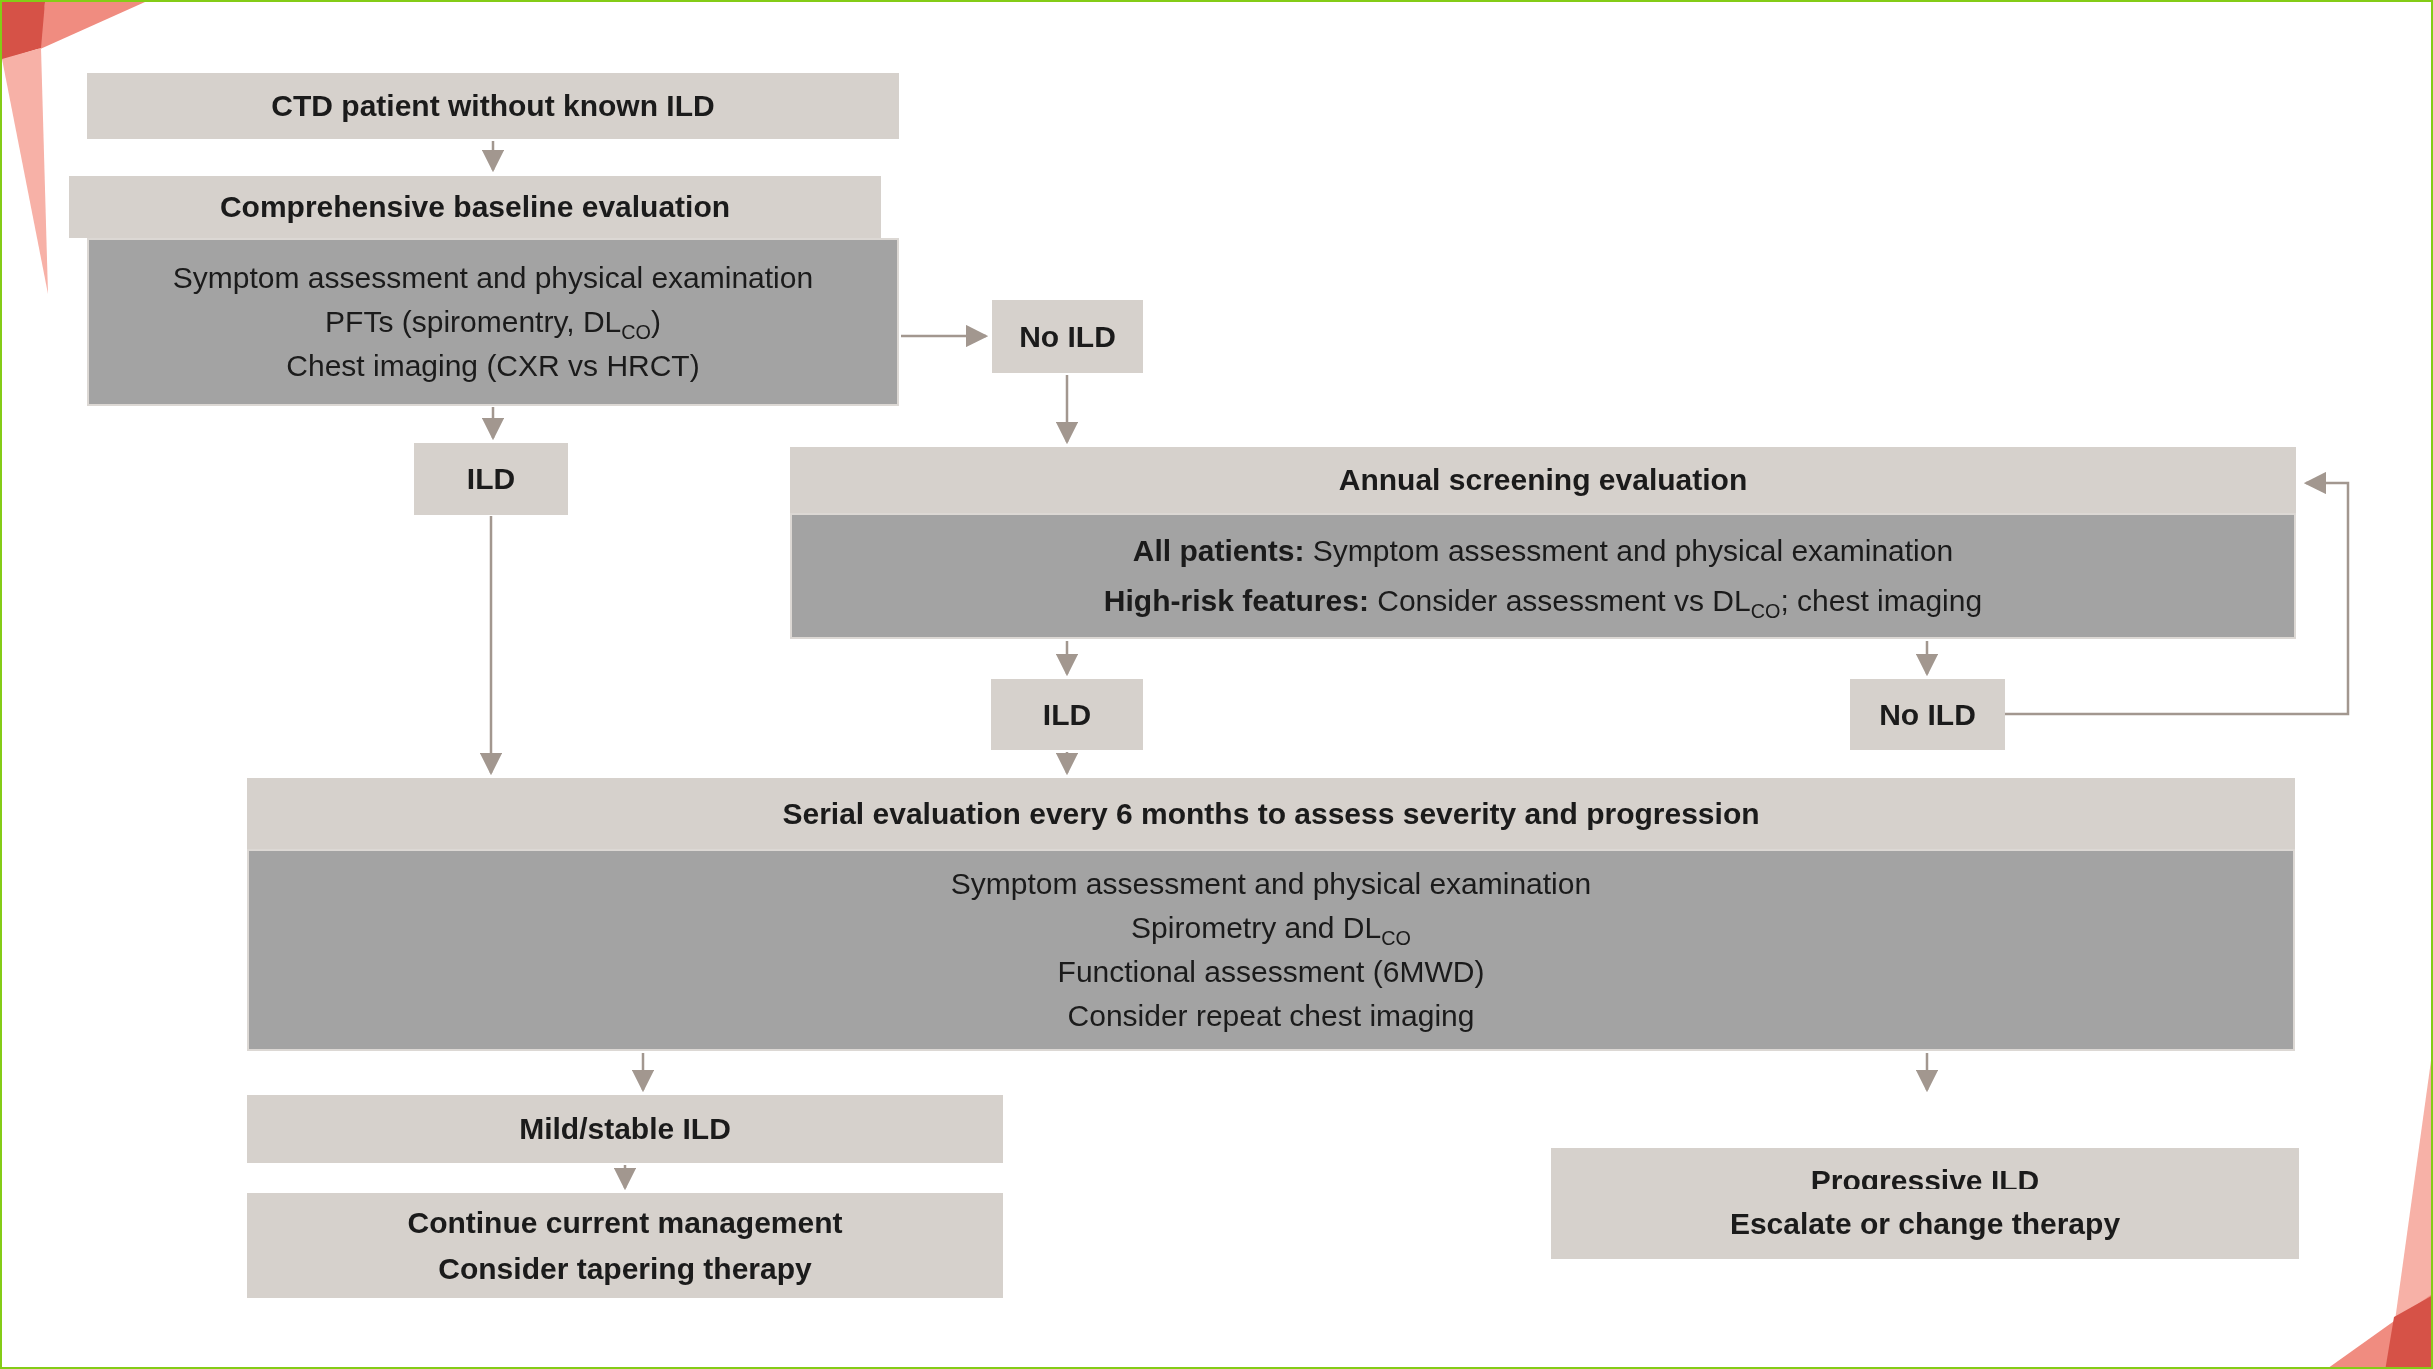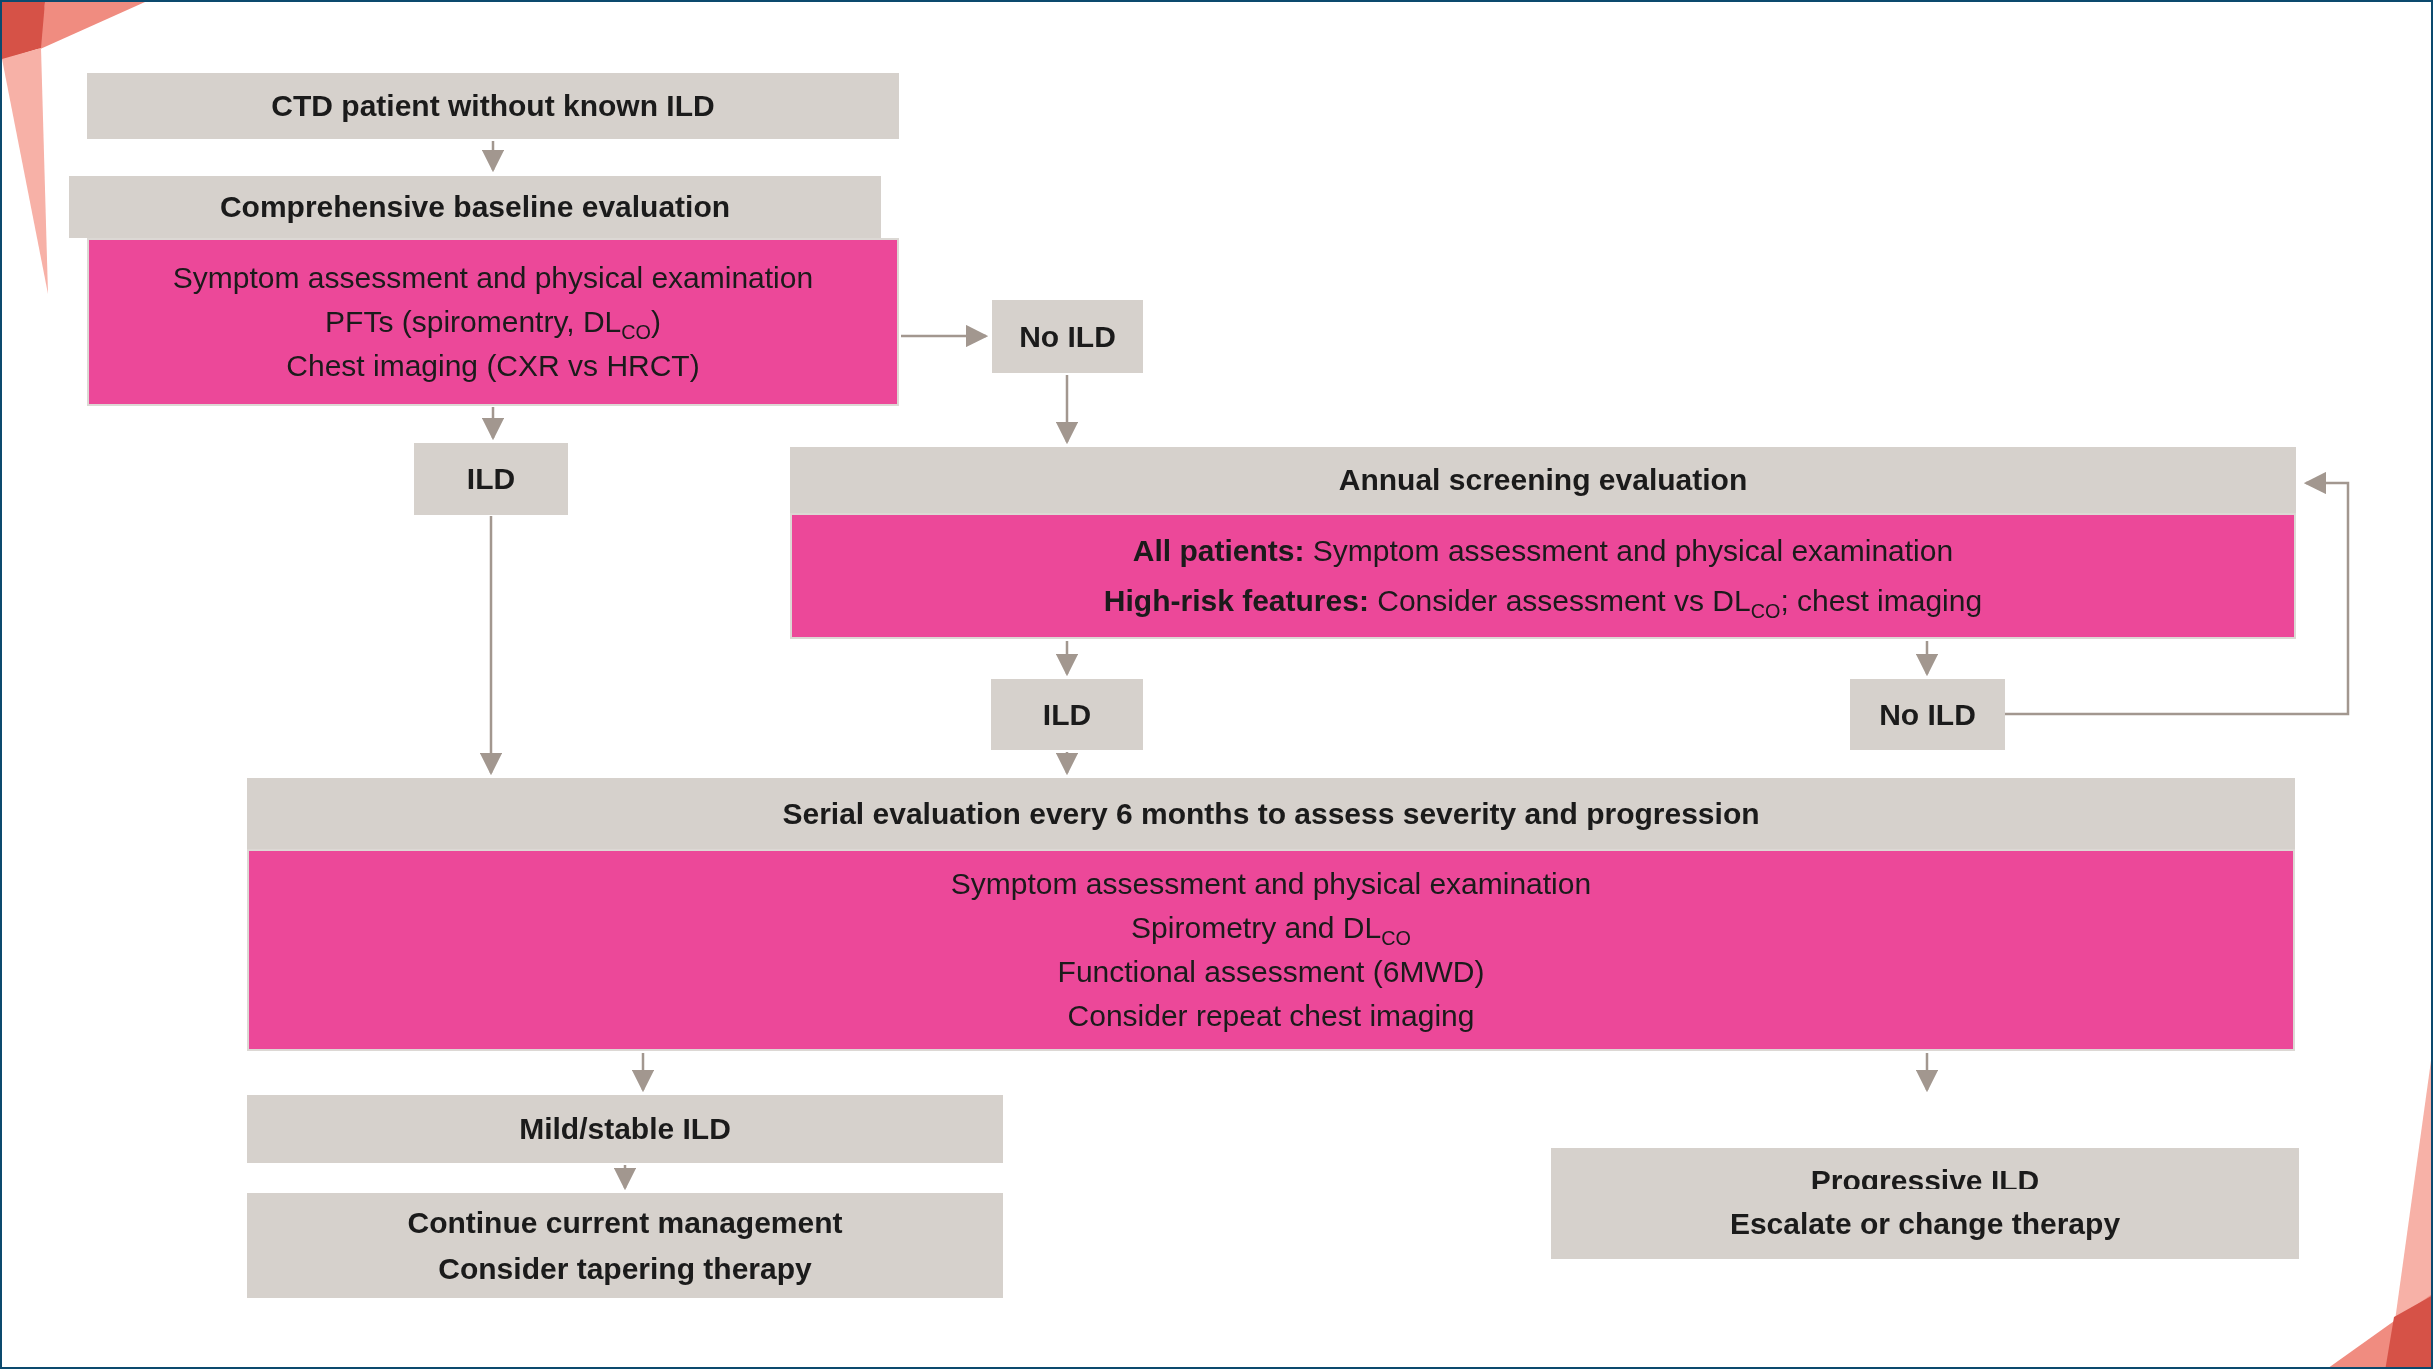--- a/index.html
+++ b/index.html
@@ -1,40 +1,40 @@
 <!DOCTYPE html>
 <html><head>
 <meta charset="utf-8">
 <style>
   html, body { margin: 0; padding: 0; background: #ffffff; }
   .page {
     position: relative;
     width: 2433px;
     height: 1369px;
     background: #ffffff;
-    border: 2px solid #0c4a6e;
+    border: 2px solid #84cc16;
     box-sizing: border-box;
     overflow: hidden;
     font-family: "Liberation Sans", "DejaVu Sans", sans-serif;
     color: #1b1b1b;
   }
   .box {
     position: absolute;
     display: flex;
     flex-direction: column;
     align-items: center;
     justify-content: center;
     text-align: center;
     box-sizing: border-box;
     font-size: 30px;
     line-height: 1.25;
   }
   .solid { background: #d6d1cc; font-weight: bold; }
   .header { background: #d6d1cc; font-weight: bold; }
-  .body-box { background: #ec4899; border: 2px solid #dcd8d4; font-weight: normal; }
+  .body-box { background: #a3a3a3; border: 2px solid #dcd8d4; font-weight: normal; }
   .body-box .line { line-height: 44px; }
   .body-box.wide-lines .line { line-height: 50px; }
   .stacked .line { line-height: 46px; font-weight: bold; }
   sub { font-size: 0.66em; line-height: 0; }
   b { font-weight: bold; }
   svg.overlay {
     position: absolute;
     left: 0; top: 0;
     width: 2433px; height: 1369px;
     pointer-events: none;

